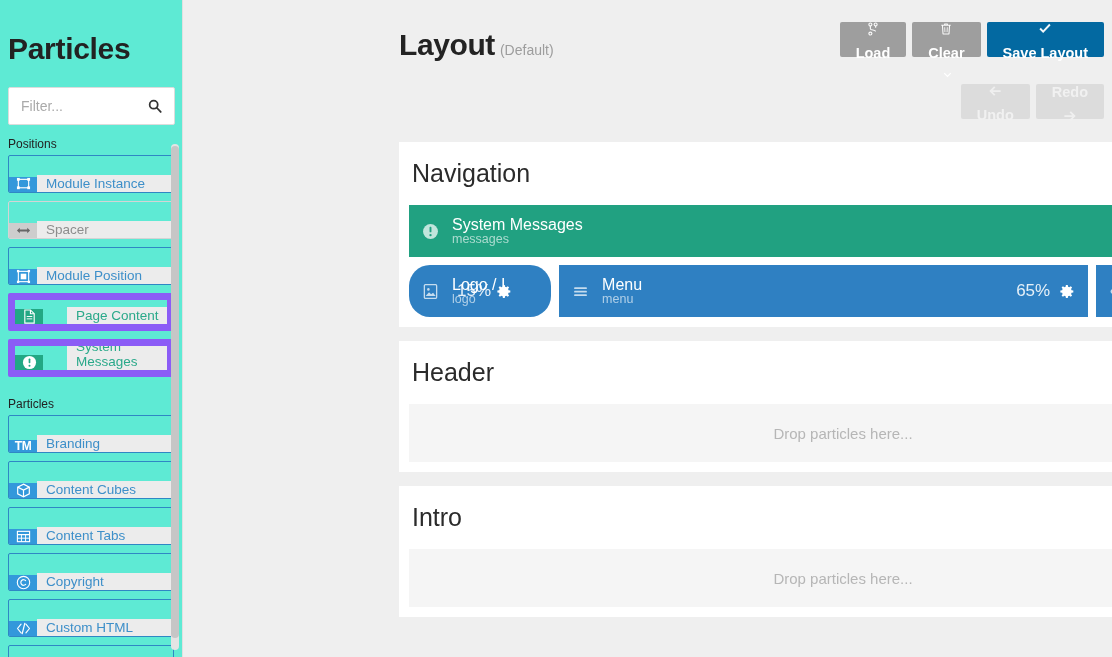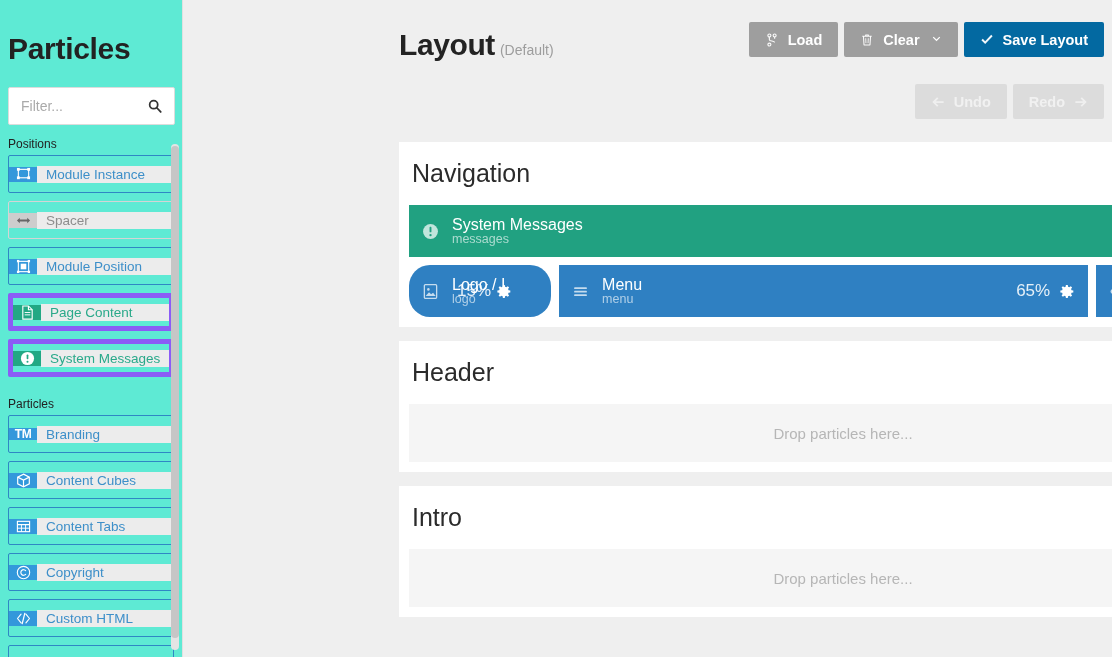--- a/index.html
+++ b/index.html
@@ -58,21 +58,21 @@
   }
   .section-label {
     font-size: 12px;
     color: #222;
     padding: 12px 0 4px 8px;
     font-weight: normal;
   }
   .plist { padding: 0 8px; }
   .pitem {
     display: flex;
-    align-items: center;
+    align-items: flex-end;
     height: 38px;
     margin-bottom: 8px;
     border-radius: 2px;
     overflow: hidden;
     cursor: pointer;
   }
   .pitem .ico {
     width: 28px;
     flex: 0 0 28px;
     display: flex;
@@ -87,21 +87,21 @@
     padding-left: 9px;
     font-size: 13.5px;
     background: #ececec;
     border: 1px solid transparent;
     border-left: none;
   }
   .pitem.blue  .ico { background: #3398db; }
   .pitem.blue  { border: 1px solid #2f87c4; }
   .pitem.blue  .lbl { color: #3d8fc9; }
   .pitem.green .ico { background: #22a884; }
-  .pitem.green { border: 5px solid #8b5cf6; }
+  .pitem.green { border: 7px solid #8b5cf6; gap: 24px; }
   .pitem.green .lbl { color: #2aa98a; }
   .pitem.grey  .ico { background: #cdcdcd; color: #666; }
   .pitem.grey  { border: 1px solid #d4d4d4; }
   .pitem.grey  .lbl { color: #8d8d8d; }
 
   .sb-scrollbar {
     position: absolute;
     right: 3px; top: 144px;
     width: 8px; height: 506px;
     background: #e4e4e4;
@@ -157,20 +157,21 @@
     gap: 9px;
     padding: 0 16px;
     border: none;
     border-radius: 2px;
     font-size: 14.5px;
     font-weight: bold;
     color: #fff;
     cursor: pointer;
     font-family: "Liberation Sans", sans-serif;
     white-space: nowrap;
+    flex-direction: column;
   }
   .btn.grey { background: #9e9e9e; }
   .btn.blue { background: #0369a1; }
   .btn .bico { display: flex; align-items: center; color: #fff; opacity: .95; }
   .btn .chev { margin-left: 2px; display: flex; align-items: center; }
 
   .btnrow2 {
     position: absolute;
     right: 8px; top: 84px;
     display: flex;

